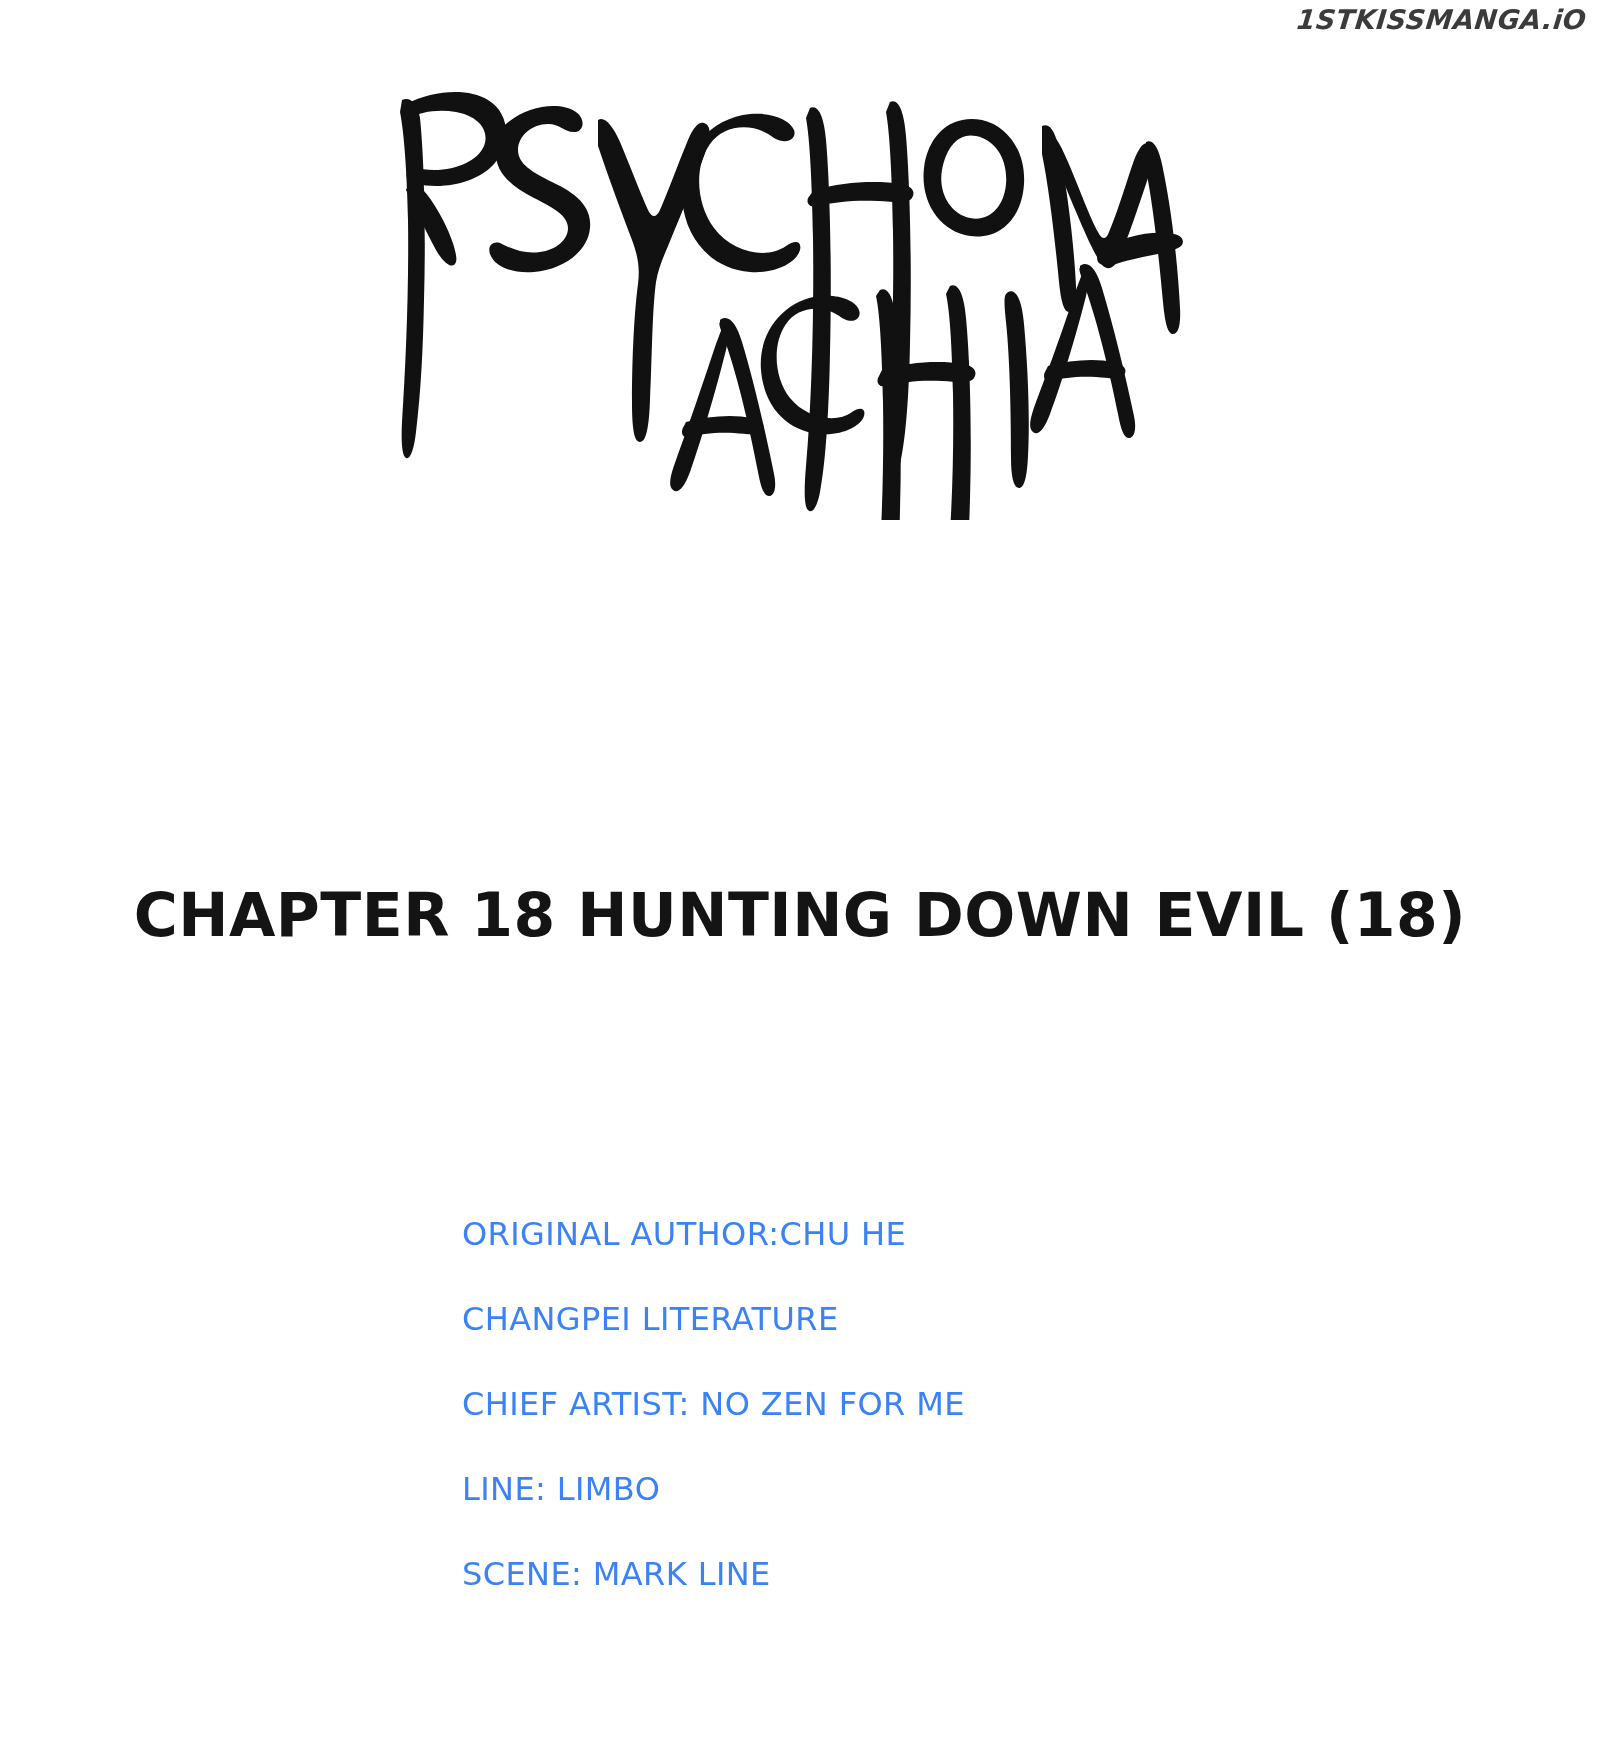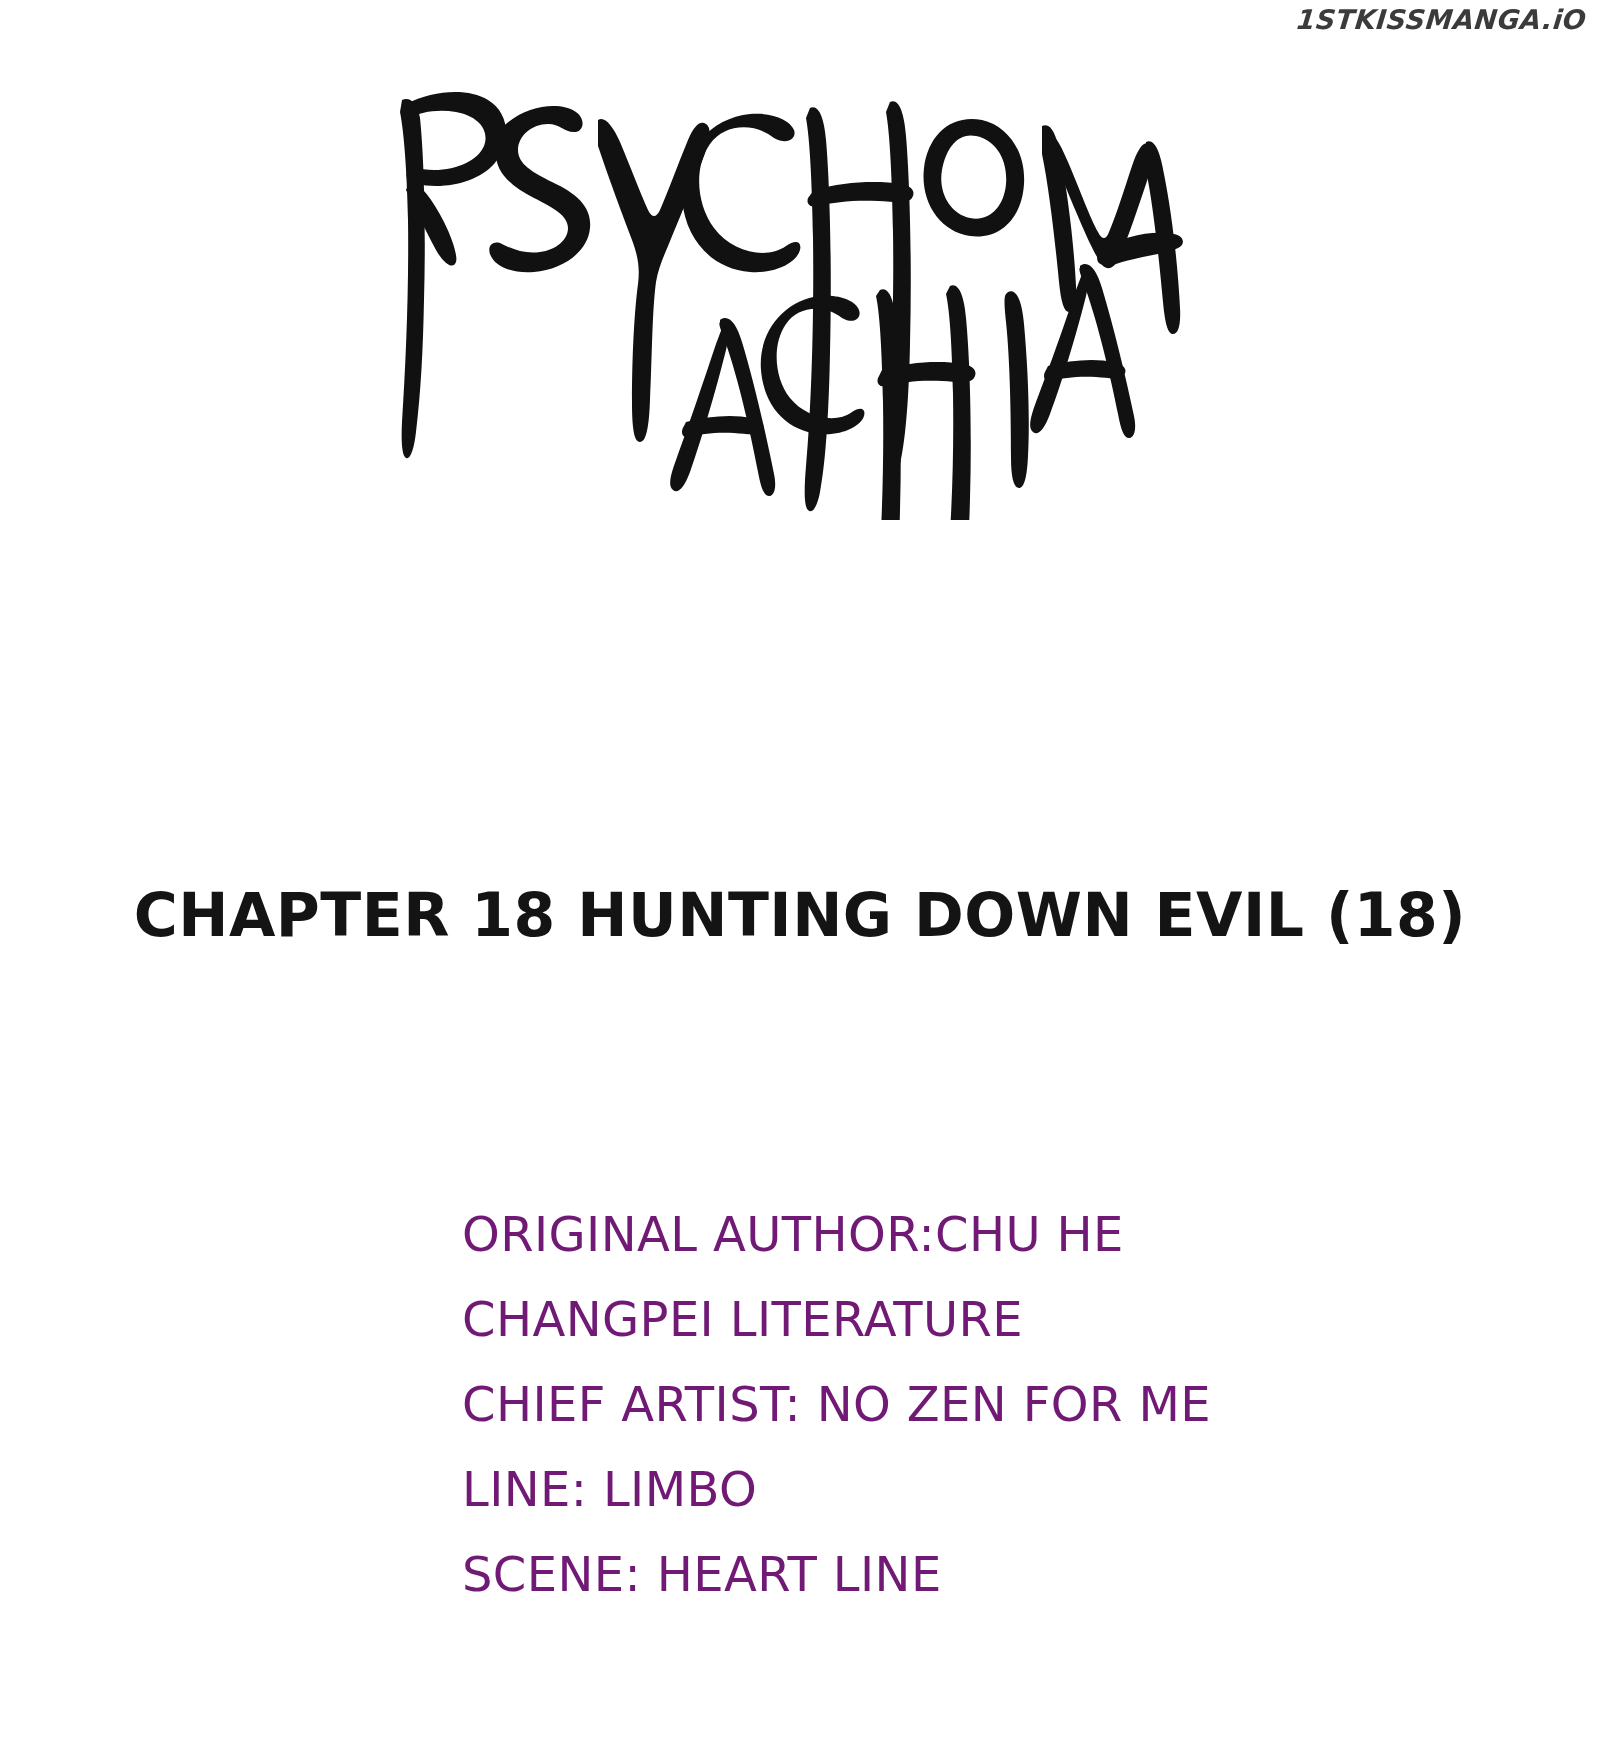--- a/index.html
+++ b/index.html
@@ -63,24 +63,24 @@
   
   .credits {
     position: absolute;
     left: 462px;
     top: 1192px;
     width: 1000px;
   }
   .credit-line {
     font-family: "DejaVu Sans", sans-serif;
     font-weight: 400;
-    font-size: 48px;
+    font-size: 32px;
     line-height: 85px;
     letter-spacing: 0.4px;
-    color: #701a75;
+    color: #3b82f6;
     white-space: nowrap;
   }
 </style>
 </head>
 <body>
 
 <div class="watermark">1STKISSMANGA.iO</div>
 
 <div class="logo-wrap" aria-label="Psychomachia">
   <svg class="logo-svg" width="820" height="460" viewBox="0 0 820 460">
@@ -127,14 +127,14 @@
   </svg>
 </div>
 
 <div class="chapter-title">CHAPTER 18 HUNTING DOWN EVIL (18)</div>
 
 <div class="credits">
   <div class="credit-line">ORIGINAL AUTHOR:CHU HE</div>
   <div class="credit-line">CHANGPEI LITERATURE</div>
   <div class="credit-line">CHIEF ARTIST: NO ZEN FOR ME</div>
   <div class="credit-line">LINE: LIMBO</div>
-  <div class="credit-line">SCENE: HEART LINE</div>
+  <div class="credit-line">SCENE: MARK LINE</div>
 </div>
 
 </body></html>

